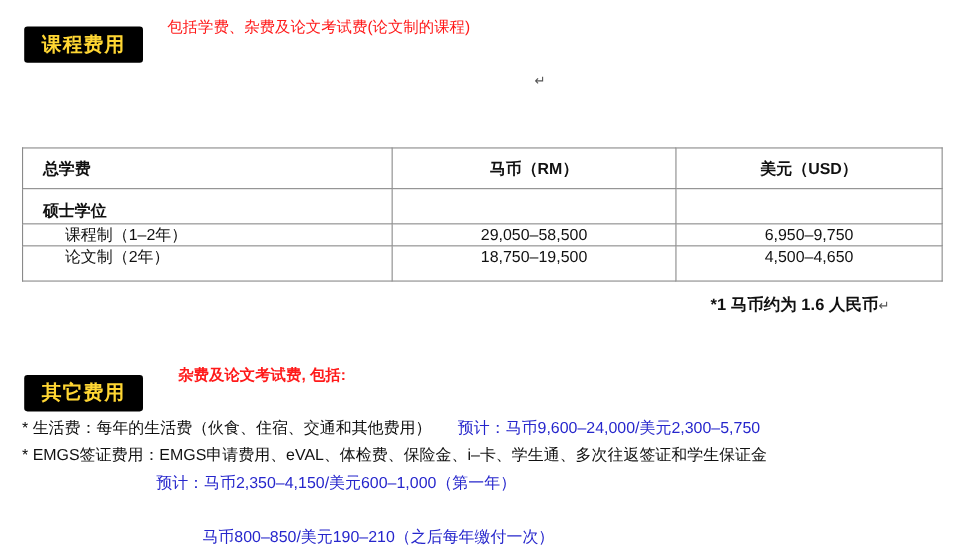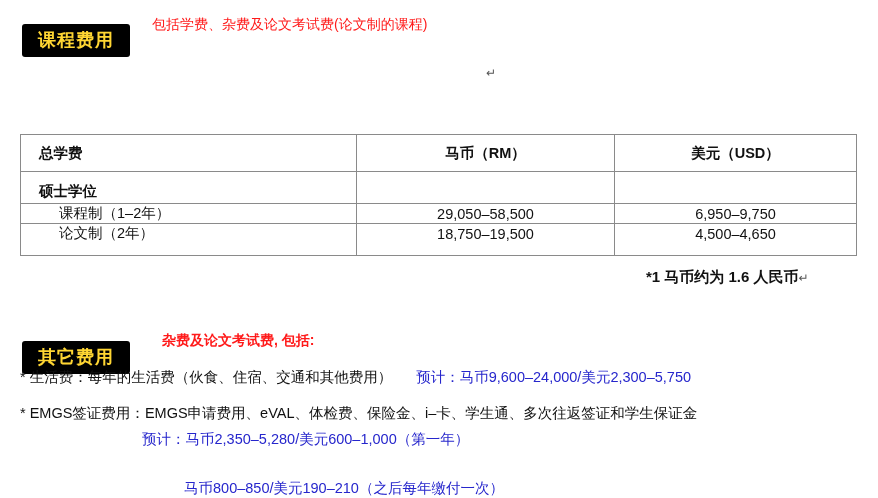--- a/index.html
+++ b/index.html
@@ -105,21 +105,21 @@
   }
   #fx-note .pil { font-weight: normal; color: #555; font-size: 12px; }
 
   
   .fee-line {
     position: absolute;
     font-size: 14.5px;
     color: #111;
     white-space: nowrap;
   }
-  #line-living   { left: 20px; top: 368px; }
+  #line-living   { left: 20px; top: 380px; }
   #line-emgs     { left: 20px; top: 404px; }
   #line-emgs-2   { left: 142px; top: 430px; }
   #line-emgs-3   { left: 184px; top: 443px; margin-top: 36px; }
 
   .blue { color: #2626cc; }
 </style>
 </head>
 <body>
 
 <div class="badge" id="badge-course-fee">课程费用</div>
@@ -166,17 +166,17 @@
 <div class="badge-note" id="note-other-fee">杂费及论文考试费, 包括:</div>
 
 <div class="fee-line" id="line-living">
   <span>* 生活费：</span><span>每年的生活费（伙食、住宿、交通和其他费用）</span><span style="display:inline-block;width:24px"></span><span class="blue">预计：</span><span class="blue">马币9,600–24,000/美元2,300–5,750</span>
 </div>
 
 <div class="fee-line" id="line-emgs">
   <span>* EMGS签证费用：</span><span>EMGS申请费用、eVAL、体检费、保险金、i–卡、学生通、多次往返签证和学生保证金</span>
 </div>
 <div class="fee-line" id="line-emgs-2">
-  <span class="blue">预计：</span><span class="blue">马币2,350–5,280/美元600–1,000（第一年）</span>
+  <span class="blue">预计：</span><span class="blue">马币2,350–4,150/美元600–1,000（第一年）</span>
 </div>
 <div class="fee-line" id="line-emgs-3">
   <span class="blue">马币800–850/美元190–210（之后每年缴付一次）</span>
 </div>
 
 </body></html>

